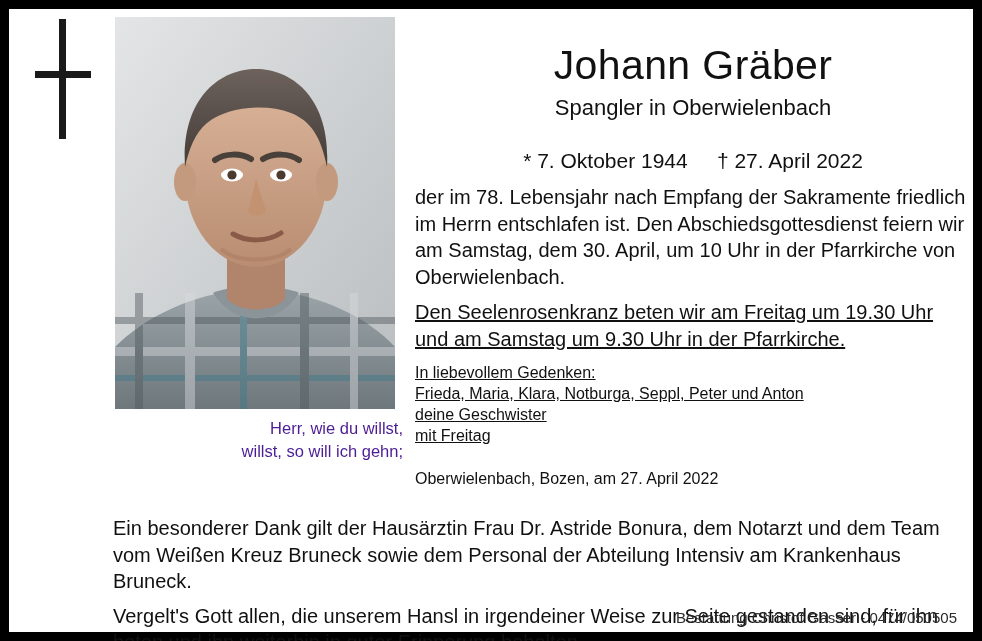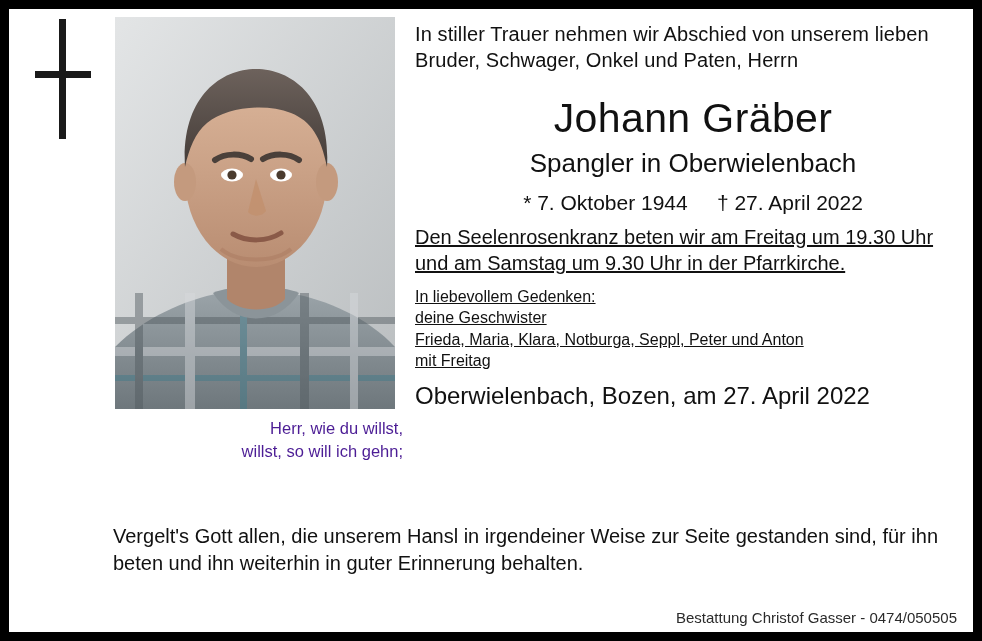--- a/index.html
+++ b/index.html
@@ -83,39 +83,39 @@
   }
   .name {
     text-align: center;
     font-size: 41px;
     line-height: 1.1;
     margin-top: 22px;
     letter-spacing: 0.4px;
   }
   .role {
     text-align: center;
-    font-size: 26px;
+    font-size: 22px;
     margin-top: 7px;
   }
   .dates {
     text-align: center;
     font-size: 21px;
-    margin-top: 12px;
+    margin-top: 28px;
     white-space: pre;
   }
   .para {
     font-size: 20px;
     line-height: 1.33;
     margin-top: 11px;
   }
   .para.tight { margin-top: 9px; text-decoration: underline; }
   .memory-line { font-size: 16px; line-height: 1.33; }
   .place {
-    font-size: 24px;
-    margin-top: 11px;
+    font-size: 16px;
+    margin-top: 23px;
   }
   
   .bottom {
     position: absolute;
     left: 104px;
     top: 506px;
     width: 858px;
     font-size: 20px;
     line-height: 1.33;
     color: #111;
@@ -200,36 +200,34 @@
       <path d="M106 232 C122 246 160 246 176 232" stroke="#a97a5f" stroke-width="4" fill="none" opacity="0.5"></path>
     </svg>
   </div>
 
   <div class="verse">
     <div>Herr, wie du willst,</div>
     <div>willst, so will ich gehn;</div>
   </div>
 
   <div class="right">
-    <div class="lead">
-      <div>In stiller Trauer nehmen wir Abschied von unserem lieben</div>
-      <div>Bruder, Schwager, Onkel und Paten, Herrn</div>
-    </div>
     <div class="name">Johann Gräber</div>
     <div class="role">Spangler in Oberwielenbach</div>
     <div class="dates">* 7. Oktober 1944     † 27. April 2022</div>
+    <div class="para">der im 78. Lebensjahr nach Empfang der Sakramente friedlich im Herrn entschlafen ist. Den Abschiedsgottesdienst feiern wir am Samstag, dem 30. April, um 10 Uhr in der Pfarrkirche von Oberwielenbach.</div>
     <div class="para tight">Den Seelenrosenkranz beten wir am Freitag um 19.30 Uhr und am Samstag um 9.30 Uhr in der Pfarrkirche.</div>
     <div class="para tight">
       <div class="memory-line">In liebevollem Gedenken:</div>
+      <div class="memory-line">Frieda, Maria, Klara, Notburga, Seppl, Peter und Anton</div>
       <div class="memory-line">deine Geschwister</div>
-      <div class="memory-line">Frieda, Maria, Klara, Notburga, Seppl, Peter und Anton</div>
       <div class="memory-line">mit Freitag</div>
     </div>
     <div class="place">Oberwielenbach, Bozen, am 27. April 2022</div>
   </div>
 
   <div class="bottom">
+    <div class="blk1">Ein besonderer Dank gilt der Hausärztin Frau Dr. Astride Bonura, dem Notarzt und dem Team vom Weißen Kreuz Bruneck sowie dem Personal der Abteilung Intensiv am Krankenhaus Bruneck.</div>
     <div class="blk2">Vergelt's Gott allen, die unserem Hansl in irgendeiner Weise zur Seite gestanden sind, für ihn beten und ihn weiterhin in guter Erinnerung behalten.</div>
   </div>
 
   <div class="credit">Bestattung Christof Gasser - 0474/050505</div>
 
 </div>
 
 </body></html>

